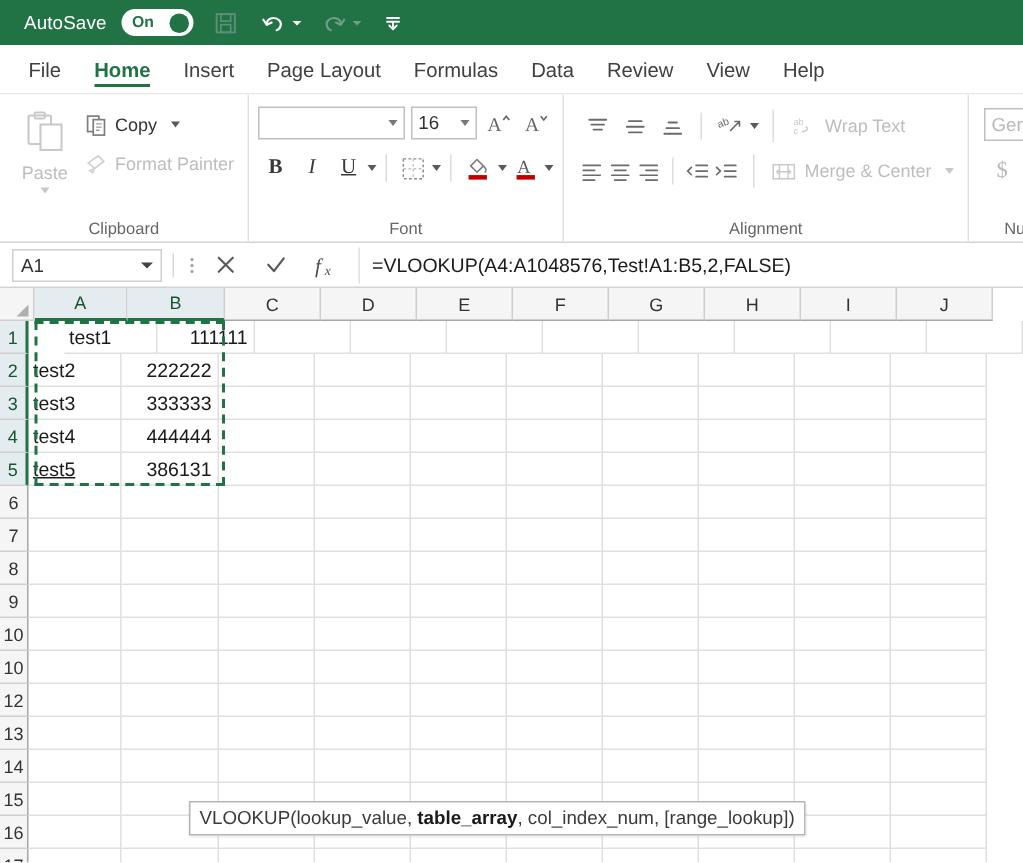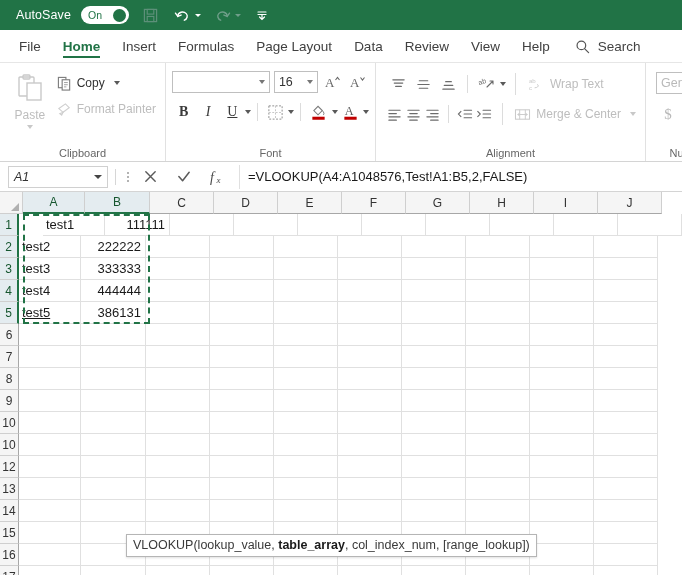--- a/index.html
+++ b/index.html
@@ -17,21 +17,21 @@
   .titlebar {
     height: 30px; background: #217346; color: #ffffff;
     display: flex; align-items: center; padding-left: 16px; gap: 10px;
   }
   .autosave-label { font-size: 12.5px; color: #fff; letter-spacing: .1px; }
   .toggle {
     width: 48px; height: 18px; border-radius: 9px; background: #ffffff;
     display: flex; align-items: center; position: relative; padding: 0 3px;
   }
   .toggle .on-text {
-    font-size: 10.5px; color: #217346; font-weight: normal; margin-left: 4px; text-align: center;
+    font-size: 10.5px; color: #217346; font-weight: bold; margin-left: 4px; text-align: center;
   }
   .toggle .knob {
     width: 13px; height: 13px; border-radius: 50%; background: #217346;
     position: absolute; right: 3px;
   }
   .qat-icon { width: 22px; height: 22px; display: flex; align-items: center; justify-content: center; }
   .qat-icon svg { display:block; }
   .qat-group { display:flex; align-items:center; gap:1px; }
   .caret-sm {
     width: 0; height: 0; border-left: 3px solid transparent; border-right: 3px solid transparent;
@@ -84,21 +84,21 @@
   .field .fcaret { margin-left: auto; width:0;height:0;border-left:3.5px solid transparent;border-right:3.5px solid transparent;border-top:4px solid #767676; }
   .sqbtn { width: 24px; height: 24px; display:flex; align-items:center; justify-content:center; }
 
   
   .formulabar {
     height: 30px; background: #fff; display: flex; align-items: center;
     border-bottom: 1px solid #d4d4d4; padding: 0 4px;
   }
   .namebox {
     width: 100px; height: 22px; margin-left: 4px; border: 1px solid #d0d0d0; background:#fff;
-    display: flex; align-items: center; padding: 0 5px; font-size: 12.5px; color: #333; font-style: italic;
+    display: flex; align-items: center; padding: 0 5px; font-size: 12.5px; color: #333;
   }
   .namebox .fcaret { margin-left:auto; width:0;height:0;border-left:4px solid transparent;border-right:4px solid transparent;border-top:4.5px solid #444; }
   .fb-sep { width: 1px; height: 16px; background: #d6d6d6; margin: 0 7px; }
   .fb-dots { width: 10px; display:flex; flex-direction:column; align-items:center; gap:2px; }
   .fb-dots i { width:2px;height:2px;background:#9a9a9a;display:block;border-radius:50%; }
   .fb-btn { width: 34px; height: 24px; display:flex; align-items:center; justify-content:center; }
   .formula-input {
     flex: 1; height: 24px; display: flex; align-items: center; padding-left: 8px;
     font-size: 13px; color: #1a1a1a; border-left: 1px solid #e0e0e0; margin-left: 4px;
     white-space: nowrap; overflow: hidden;
@@ -193,35 +193,26 @@
       <svg width="12" height="13" viewBox="0 0 12 13">
         <path d="M2 3 H10 M2 5.5 H10 M6 6 L6 10 M3.5 8 L6 10.5 L8.5 8" fill="none" stroke="#ffffff" stroke-width="1.2" stroke-linecap="round"></path>
       </svg>
     </div>
   </div>
 
   <div class="tabbar">
     <div class="tab">File</div>
     <div class="tab active">Home</div>
     <div class="tab">Insert</div>
+    <div class="tab">Page Layout</div>
     <div class="tab">Formulas</div>
-    <div class="tab">Page Layout</div>
     <div class="tab">Data</div>
     <div class="tab">Review</div>
     <div class="tab">View</div>
     <div class="tab">Help</div>
-    <div class="searchbox">
-      <span class="ico">
-        <svg width="15" height="15" viewBox="0 0 16 16">
-          <circle cx="6.8" cy="6.8" r="4.6" fill="none" stroke="#555" stroke-width="1.3"></circle>
-          <path d="M10.2 10.2 L14.5 14.5" stroke="#555" stroke-width="1.3" stroke-linecap="round"></path>
-        </svg>
-      </span>
-      <span>Search</span>
-    </div>
   </div>
 
   <div class="ribbon">
 
     <div class="rgroup" style="width:165px">
       <div class="rgroup-body">
         <div class="vbtn" style="width:52px;padding-top:6px">
           <span class="ico">
             <svg width="30" height="32" viewBox="0 0 30 32">
               <rect x="4" y="3" width="15" height="19" rx="1" fill="none" stroke="#c9c9c9" stroke-width="1.4"></rect>

